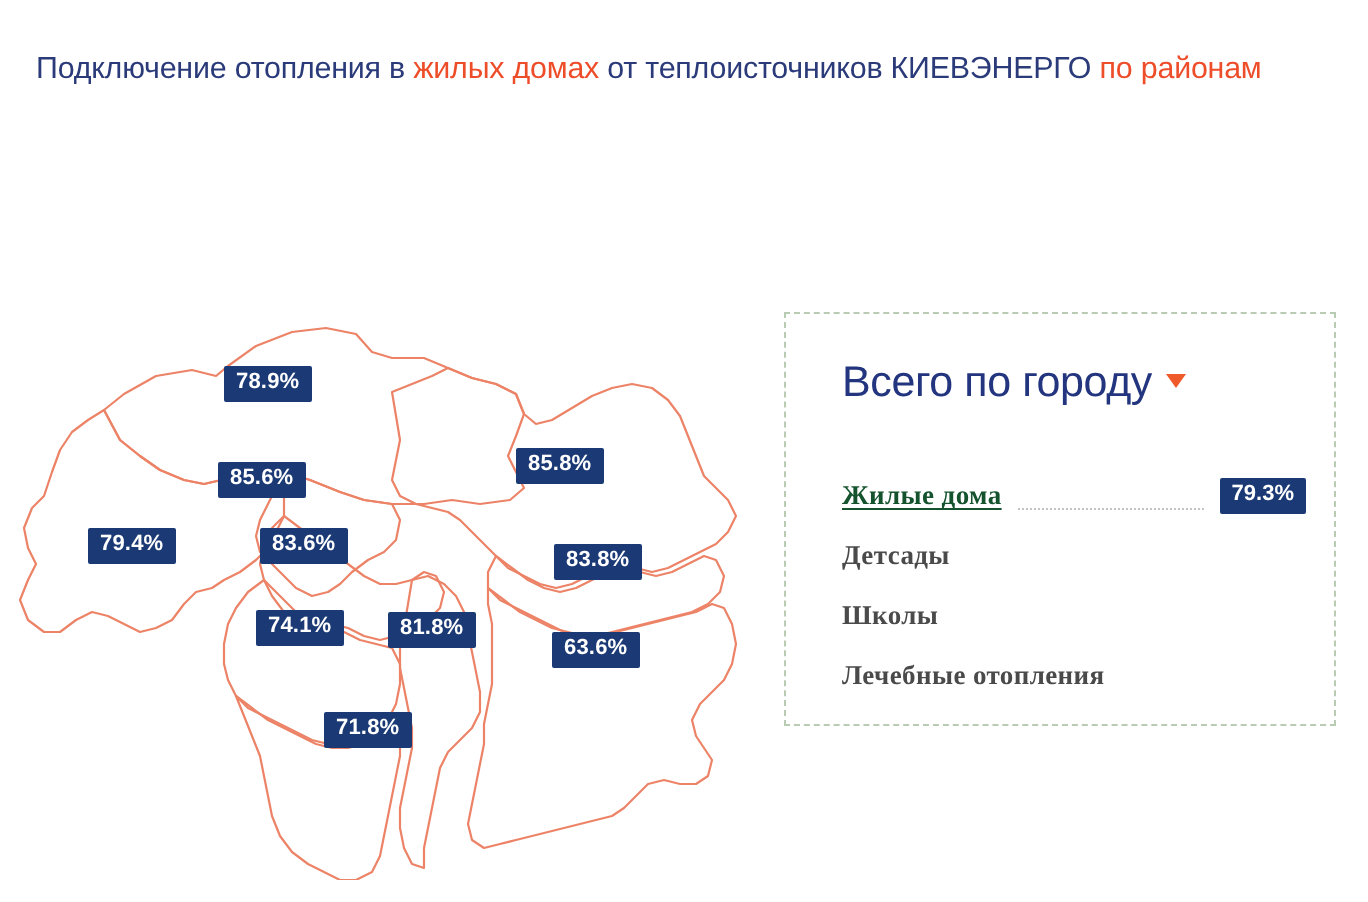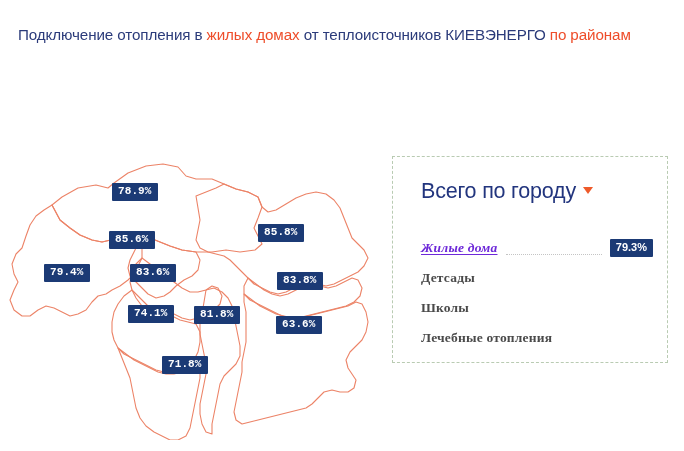--- a/index.html
+++ b/index.html
@@ -61,21 +61,21 @@
     stroke-width: 1.1;
     stroke-linejoin: round;
     stroke-linecap: round;
   }
 
   
   .map-badge {
     position: absolute;
     background: #1b3a75;
     color: #ffffff;
-    font-family: Liberation Mono, monospace;
+    font-family: Liberation Sans, sans-serif;
     font-size: 11px;
     font-weight: 700;
     padding: 3px 6px 4px 6px;
     border-radius: 1px;
     white-space: nowrap;
     line-height: 11px;
     letter-spacing: 0.1px;
   }
 
   
@@ -125,24 +125,23 @@
   .panel-row-label {
     font-family: "Liberation Serif", serif;
     font-size: 13.5px;
     font-weight: 700;
     color: #4a4a4a;
     letter-spacing: 0.2px;
     white-space: nowrap;
     flex: 0 0 auto;
   }
   .panel-row.active .panel-row-label {
-    color: #6d28d9;
+    color: #14532d;
     text-decoration: underline;
     text-underline-offset: 2px;
-    font-style: italic;
   }
   .leader {
     flex: 1 1 auto;
     height: 1px;
     margin: 0 8px 0 8px;
     border-bottom: 1px dotted #c4c4c4;
     align-self: flex-end;
     margin-bottom: 8px;
   }
   .panel-badge {

